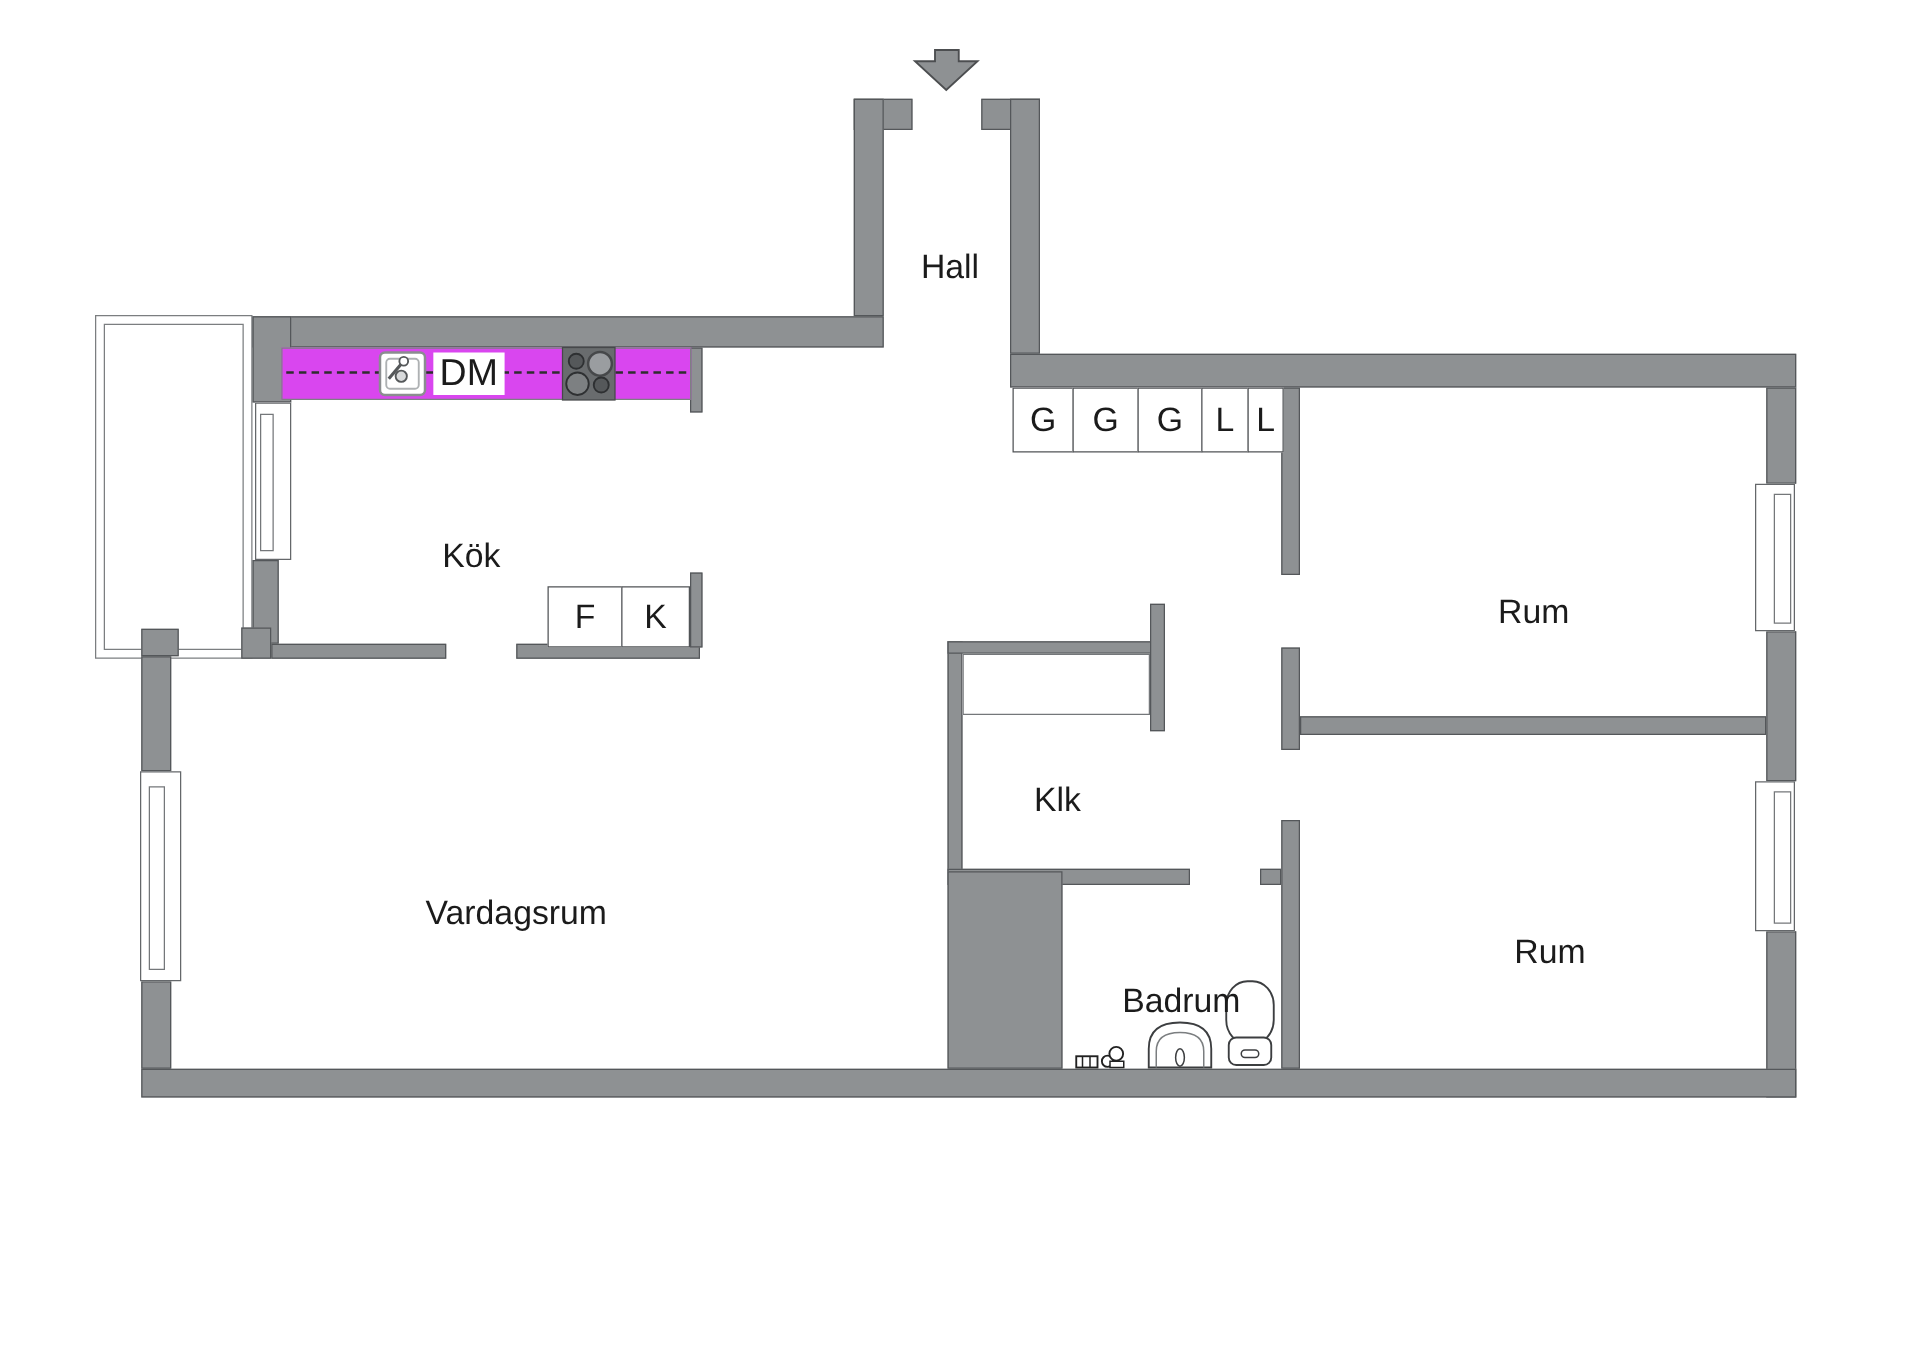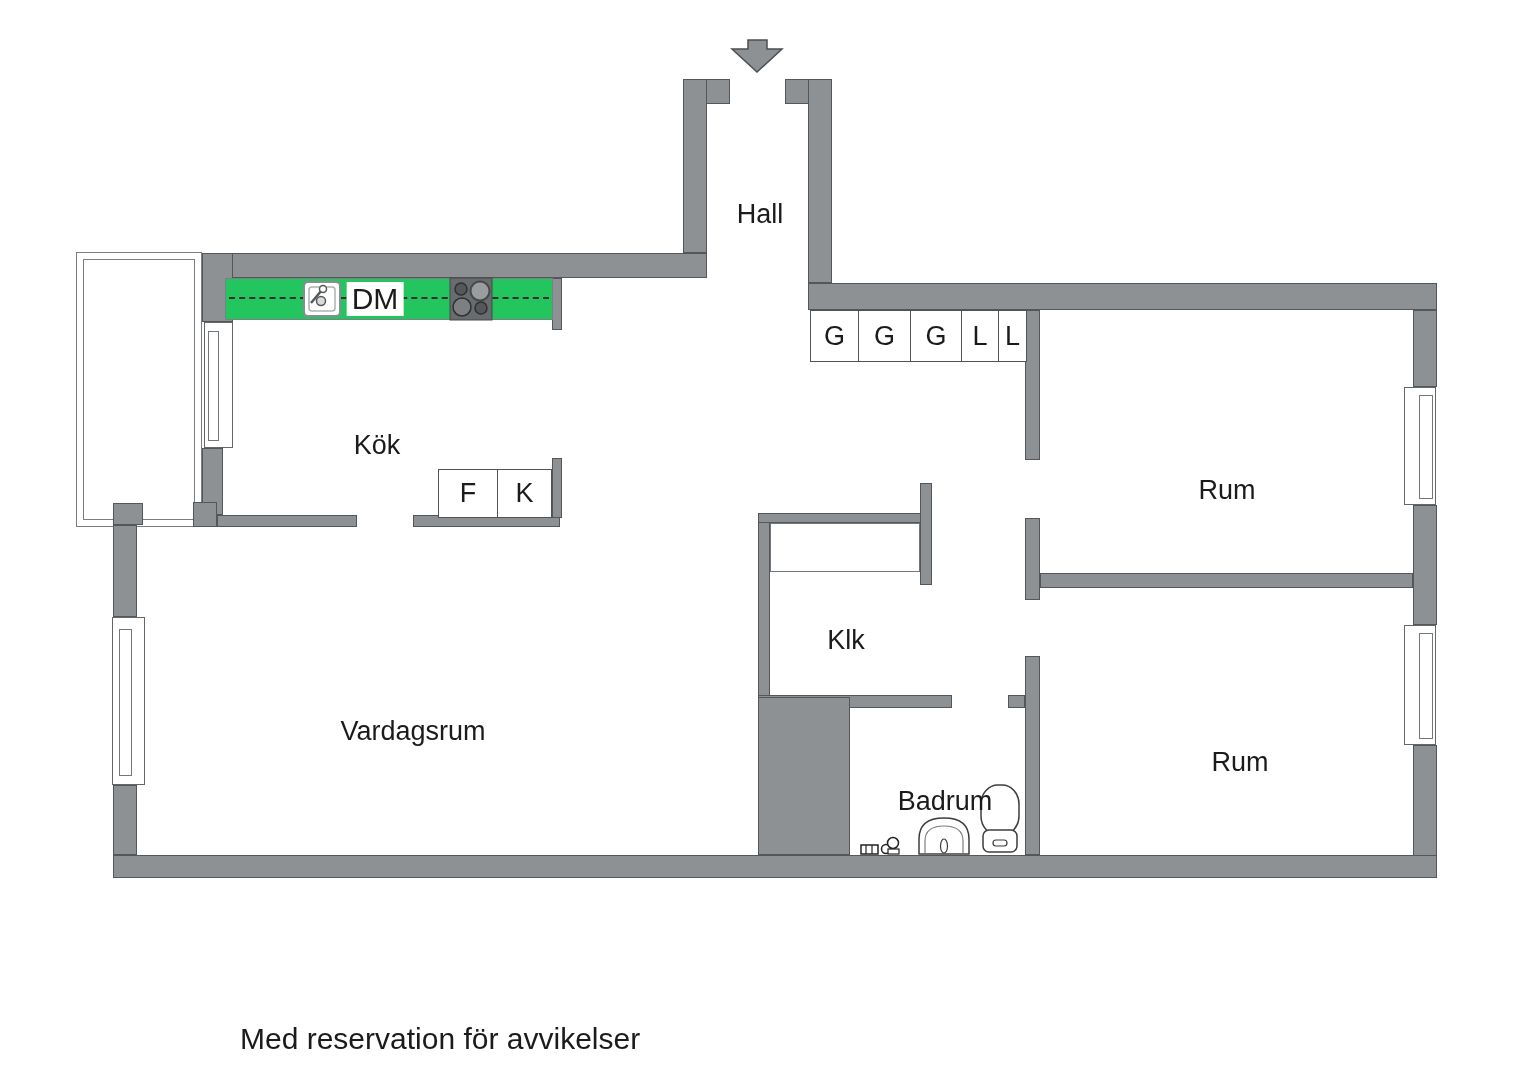--- a/index.html
+++ b/index.html
@@ -5,21 +5,21 @@
   html,body{margin:0;padding:0;background:#fff;}
   #plan{position:relative;width:1528px;height:1080px;background:#ffffff;
         font-family:"Liberation Sans",sans-serif;color:#1b1b1b;overflow:hidden;}
   .w{position:absolute;background:#8e9193;border:1px solid #54575a;box-sizing:border-box;z-index:2;}
   .win{position:absolute;background:#fff;border:1px solid #64676a;box-sizing:border-box;z-index:3;}
   .win-in{position:absolute;background:#fff;border:1px solid #74777a;box-sizing:border-box;}
   .balc{position:absolute;border:1px solid #7b7e80;box-sizing:border-box;background:#fff;z-index:1;}
   .box{position:absolute;background:#fff;border:1px solid #505356;box-sizing:border-box;
        display:flex;align-items:center;justify-content:center;font-size:27px;z-index:4;}
   .lbl{position:absolute;transform:translate(-50%,-50%);font-size:27px;white-space:nowrap;z-index:6;margin-top:36px;}
-  .counter{position:absolute;left:225px;top:278px;width:328px;height:42px;background:#22c55e;
+  .counter{position:absolute;left:225px;top:278px;width:328px;height:42px;background:#d946ef;
            border:1px solid #7d8082;box-sizing:border-box;z-index:3;}
   .dash{position:absolute;left:3px;right:3px;top:18px;border-top:2px dashed #2e2e2e;}
   .dm{position:absolute;left:149px;top:20px;transform:translate(-50%,-50%);
       font-size:30px;background:#fff;padding:0 5px;z-index:2;}
   .wardrobe{position:absolute;left:770px;top:523px;width:150px;height:49px;background:#fff;
             border:1px solid #74777a;box-sizing:border-box;z-index:3;}
   svg.icons{position:absolute;left:0;top:0;z-index:5;pointer-events:none;}
   .note{position:absolute;left:240px;top:1022px;font-size:30px;z-index:6;}
 </style>
 </head>
@@ -143,15 +143,14 @@
   </svg>
 
   <div class="lbl" style="left:760px;top:178px;">Hall</div>
   <div class="lbl" style="left:377px;top:409px;text-align:right;">Kök</div>
   <div class="lbl" style="left:413px;top:695px;">Vardagsrum</div>
   <div class="lbl" style="left:846px;top:604px;">Klk</div>
   <div class="lbl" style="left:945px;top:765px;">Badrum</div>
   <div class="lbl" style="left:1227px;top:454px;">Rum</div>
   <div class="lbl" style="left:1240px;top:726px;">Rum</div>
 
-  <div class="note">Med reservation för avvikelser</div>
 
 </div>
 
 </body></html>

